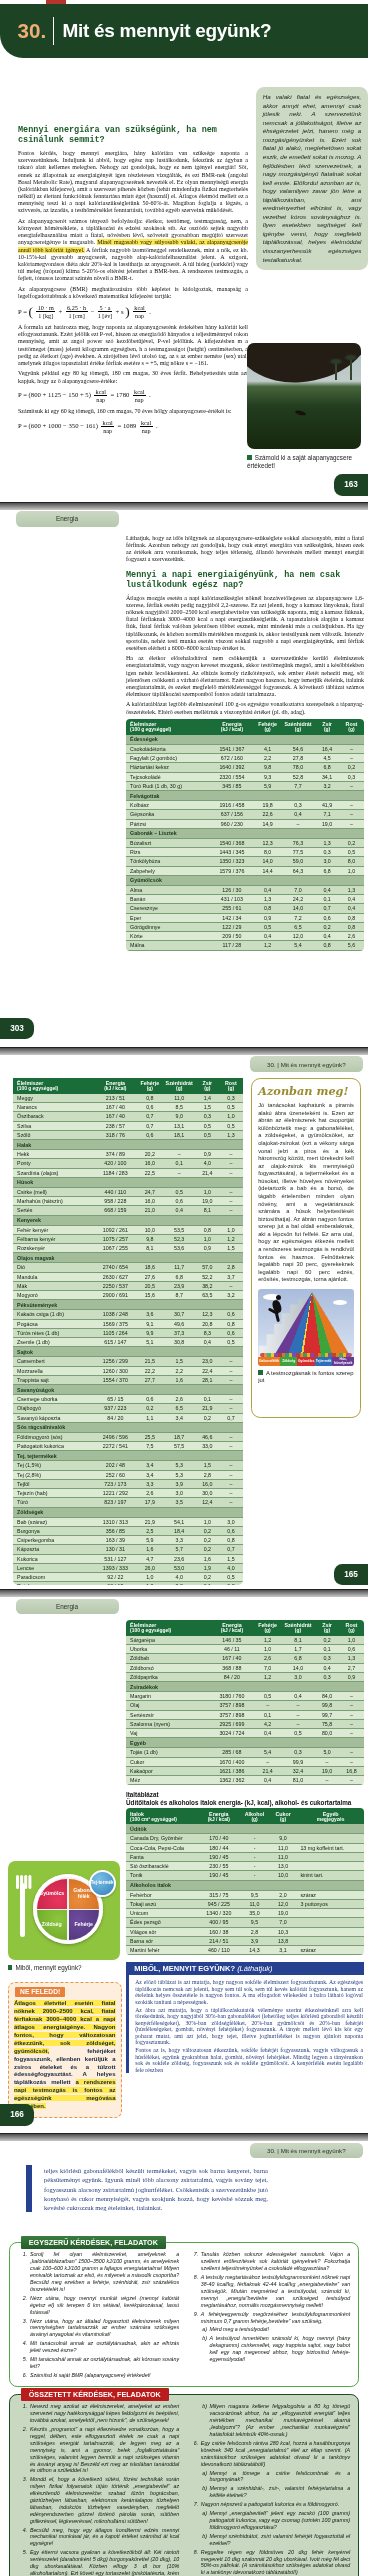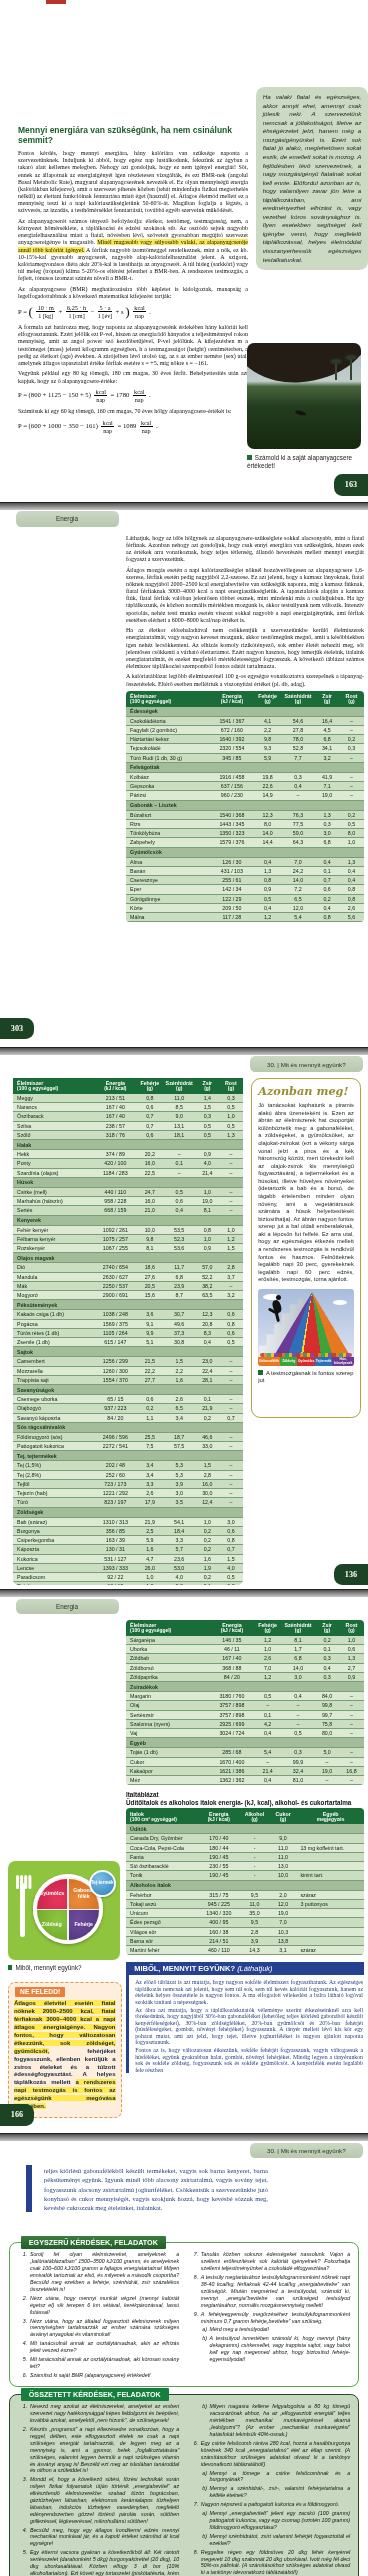--- a/index.html
+++ b/index.html
@@ -7,39 +7,39 @@
   .page{position:relative;width:368px;overflow:hidden;background:#fff;}
   .pgdiv{height:6.7px;background:linear-gradient(180deg,#4e4e4e 0%,#8c8c8c 50%,#c9c9c9 100%);border-top:0.5px solid #222;}
   
   .red-tab{position:absolute;left:46px;top:0;width:19.6px;height:4.1px;background:#b5342c;}
   .hdr-band{position:absolute;left:0;top:4.1px;width:368px;height:54px;background:#1c4424;border-radius:0 0 0 23px;display:flex;align-items:center;padding-left:17.5px;box-sizing:border-box;}
   .hdr-num{font-family:"Liberation Sans",sans-serif;font-weight:bold;font-size:20.6px;color:#efae76;}
   .hdr-rule{width:1px;height:28px;background:#fff;margin:0 8.2px 0 7.2px;}
   .hdr-title{font-family:"Liberation Sans",sans-serif;font-weight:bold;font-size:19px;color:#fff;letter-spacing:-0.3px;}
   
   .col-main{position:absolute;left:18px;top:125px;width:230px;}
-  .h-green{font-family:Liberation Sans, sans-serif;font-weight:bold;font-size:8.5px;color:#1d5c28;line-height:1.2;margin:0 0 4.6px;}
+  .h-green{font-family:Liberation Mono, monospace;font-weight:bold;font-size:8.5px;color:#1d5c28;line-height:1.2;margin:0 0 4.6px;}
   .bodytext p{font-size:6px;line-height:1.2;text-align:justify;margin:0 0 3.1px;}
   .hl{background:#ffe94d;}
   .formula{font-size:6.7px;margin:3.6px 0 4.6px;white-space:nowrap;}
   .frac{display:inline-block;vertical-align:middle;text-align:center;margin:0 1.5px;font-size:6.2px;line-height:1.15;}
   .frac .fnum{display:block;border-bottom:0.5px solid #000;padding:0 1.5px;}
   .frac .fden{display:block;}
   .paren{font-size:13.4px;font-weight:300;vertical-align:middle;}
   
   .note-box{position:absolute;left:256px;top:87px;width:112px;box-sizing:border-box;background:#ccd9c3;border-radius:8.2px;padding:6.2px 6.7px;font-family:"Liberation Sans",sans-serif;font-style:italic;font-size:6.2px;line-height:1.38;text-align:justify;color:#17231a;}
   .photo{position:absolute;left:247px;top:343px;width:114px;height:106px;border-radius:7.2px;overflow:hidden;background:linear-gradient(180deg,#aebfc4 0%,#c2cdcb 36%,#47663d 41%,#223c1e 60%,#16280f 100%);}
   .hammock{position:absolute;left:-13px;top:-17.5px;width:139px;height:56px;background:#241d16;border-radius:0 0 58% 50%/0 0 100% 92%;transform:rotate(-4deg);}
   .palm{position:absolute;width:1.5px;height:17.5px;background:#36432f;}
   .palm::after{content:"";position:absolute;left:-6.2px;top:-4.6px;width:14px;height:6.7px;background:radial-gradient(ellipse at center,#2c3a28 35%,rgba(44,58,40,0) 72%);}
   .flipflop{position:absolute;left:42%;top:64%;width:11.3px;height:4.1px;background:#17110b;border-radius:50%;transform:rotate(15deg);}
   .caption{font-family:"Liberation Sans",sans-serif;font-size:6.3px;line-height:1.25;color:#222;}
   .cap163{position:absolute;left:247px;top:454px;width:115px;}
   .bullet{display:inline-block;width:4.6px;height:4.6px;background:#1e6b35;margin-right:3.1px;}
-  .pagetab{position:absolute;background:#1c4424;color:#fff;font-family:Liberation Serif, serif;font-weight:bold;font-size:8.2px;display:flex;align-items:center;justify-content:center;width:34px;height:21.6px;}
+  .pagetab{position:absolute;background:#1c4424;color:#fff;font-family:Liberation Sans, sans-serif;font-weight:bold;font-size:8.2px;display:flex;align-items:center;justify-content:center;width:34px;height:21.6px;}
   .tab-right{right:0;border-radius:8.2px 0 0 8.2px;}
   .tab-left{left:0;border-radius:0 8.2px 8.2px 0;}
   
   .tag{position:absolute;background:linear-gradient(#ccd8c4,#b7c8ae);color:#2a3328;font-family:"Liberation Sans",sans-serif;font-size:6.4px;display:flex;align-items:center;justify-content:center;border-radius:5.2px;}
   .tag-lesson{left:15.5px;top:1.5px;width:103px;height:15.5px;}
   .tag-chapter{right:5.2px;top:1.5px;width:113px;height:15.5px;font-size:6.2px;}
   
   .nut-wrap{border-radius:4.1px;overflow:hidden;}
   table.nut{width:100%;border-collapse:collapse;font-family:"Liberation Sans",sans-serif;font-size:5.3px;color:#10230f;}
   table.nut thead th{background:#1a6c38;color:#fff;text-align:center;font-weight:bold;padding:2.1px 2.1px;line-height:1.15;}
@@ -94,33 +94,38 @@
   .olv-body{padding:4.1px 1px 0 6.2px;color:#233d7d;}
   .olv-body p{font-size:5.8px;line-height:1.12;text-align:justify;margin:0 0 1.5px;}
   
   .cont-wrap{position:absolute;left:26px;top:24px;width:242px;border-left:6.2px solid #26418f;padding-left:12px;box-sizing:border-box;}
   .cont-wrap p{font-size:6.5px;line-height:1.42;text-align:justify;color:#233d7d;margin:1px 0 0;}
   .qbox{position:absolute;left:9.3px;width:350px;box-sizing:border-box;border-radius:8.2px;padding:8.2px 8.2px 5.2px;}
   .qbox-simple{top:101px;border:1.5px solid #56a647;background:#fff;}
   .qbox-complex{top:253px;border:1px solid #1d4a24;background:#c9d9c1;}
   .q-label{position:absolute;top:-7.7px;left:10.3px;color:#fff;font-family:"Liberation Sans",sans-serif;font-weight:bold;font-size:7.2px;padding:2.1px 8.2px;border-radius:1px;}
   .q-label-simple{background:linear-gradient(#3a7d3e,#245c2a);}
-  .q-label-complex{background:#15803d;}
+  .q-label-complex{background:#b91c1c;}
   .q-cols{display:flex;gap:10.3px;}
   .q-col{flex:1 1 0;}
   .q-item{display:flex;font-family:"Liberation Sans",sans-serif;font-style:italic;font-size:5.3px;line-height:1.3;margin-bottom:2.1px;color:#101810;text-align:justify;}
   .q-num{flex:none;width:8.8px;text-align:right;margin-right:2.6px;}
   .q-sub{margin-left:10.3px;}
   .q-sub .q-num{width:7.2px;}
 </style>
 </head>
 <body>
 
 <div class="page" style="height:502px">
   <div class="red-tab"></div>
+  <div class="hdr-band">
+    <span class="hdr-num">30.</span>
+    <span class="hdr-rule"></span>
+    <span class="hdr-title">Mit és mennyit együnk?</span>
+  </div>
 
   <div class="col-main bodytext">
     <div class="h-green">Mennyi energiára van szükségünk, ha nem csinálunk semmit?</div>
     <p>Fontos kérdés, hogy mennyi energiára, hány kalóriára van szüksége naponta a szervezetünknek. Induljunk ki abból, hogy egész nap lustálkodunk, fekszünk az ágyban a takaró alatt kellemes melegben. Nehogy azt gondoljuk, hogy ez nem igényel energiát! Sőt, ennek az állapotnak az energiaigényét igen részletesen vizsgálták, és ezt BMR-nek (angolul Basal Metabolic Rate), magyarul alapanyagcserének nevezték el. Ez olyan mennyiségű energia (kalóriákban kifejezve), amit a szervezet pihenés közben (tehát mindenfajta fizikai megterhelés nélkül) az élettani funkcióinak fenntartása miatt éget (használ) el. Átlagos életmód mellett ez a mennyiség teszi ki a napi kalóriaszükségletünk 50-60%-át. Magában foglalja a légzés, a szívverés, az izzadás, a testhőmérséklet fenntartását, továbbá egyéb szerveink működését.</p>
     <p><span>Az alapanyagcserét számos tényező befolyásolja: életkor, testtömeg, testmagasság, nem, a környezet hőmérséklete, a táplálkozási és edzési szokások stb. Az osztódó sejtek nagyobb energiafelhasználása miatt a fiatal, növésben lévő, szöveteit gyorsabban megújító szervezet anyagcsereigénye is magasabb. </span><span class="hl">Minél magasabb vagy súlyosabb valaki, az alapanyagcseréje annál több kalóriát igényel.</span><span> A férfiak nagyobb izomtömeggel rendelkeznek, mint a nők, ez kb. 10-15%-kal gyorsabb anyagcserét, nagyobb alap-kalóriafelhasználást jelent. A szigorú, kalóriamegvonásos diéta akár 20%-kal is lassíthatja az anyagcserét. A túl hideg (sarkköri) vagy túl meleg (trópusi) klíma 5-20%-os eltérést jelenthet a BMR-ben. A rendszeres testmozgás, a fejlett, tónusos izomzat szintén növeli a BMR-t.</span></p>
     <p>Az alapanyagcsere (BMR) meghatározására több képletet is kidolgoztak, manapság a legelfogadottabbnak a következő matematikai kifejezést tartják:</p>
     <div class="formula">
       <span>P =</span>
       <span class="paren">(</span>
       <span class="frac"><span class="fnum">10 · m</span><span class="fden">1 [kg]</span></span>
@@ -163,20 +168,21 @@
   <div class="caption cap163"><span class="bullet"></span><span>Számold ki a saját alapanyagcsere értékedet!</span></div>
 
   <div class="pagetab tab-right" style="top:474px">163</div>
 </div>
 <div class="pgdiv"></div>
 
 <div class="page" style="height:537px">
   <div class="tag tag-lesson">Energia</div>
   <div class="colR bodytext">
     <p>Láthatjuk, hogy az idős hölgynek az alapanyagcsere-szükséglete sokkal alacsonyabb, mint a fiatal férfinak. Azonban nehogy azt gondoljuk, hogy csak ennyi energiára van szükségünk, hiszen ezek az értékek arra vonatkoznak, hogy teljes tétlenség, állandó heverészés mellett mennyi energiát fogyaszt a szervezetünk.</p>
+    <div class="h-green" style="margin-top:6.2px">Mennyi a napi energiaigényünk, ha nem csak lustálkodunk egész nap?</div>
     <p>Átlagos mozgás esetén a napi kalóriaszükséglet nőknél hozzávetőlegesen az alapanyagcsere 1,6-szerese, férfiak esetén pedig nagyjából 2,2-szerese. Ez azt jelenti, hogy a kamasz lányoknak, fiatal nőknek nagyjából 2000–2500 kcal energiabevitelre van szükségük naponta, míg a kamasz fiúknak, fiatal férfiaknak 3000–4000 kcal a napi energiaszükségletük. A tapasztalatok alapján a kamasz fiúk, fiatal férfiak valóban jelentősen többet esznek, mint mindenki más a családjukban. Ha így táplálkozunk, és közben normális mértékben mozgunk is, akkor testsúlyunk nem változik. Intenzív sportolás, nehéz testi munka esetén viszont sokkal nagyobb a napi energiaigényünk, ami férfiak esetében elérheti a 6000–8000 kcal/nap értéket is.</p>
     <p>Ha az életkor előrehaladtával nem csökkentjük a szervezetünkbe kerülő élelmiszerek energiatartalmát, vagy nagyon keveset mozgunk, akkor testtömegünk megnő, amit a későbbiekben igen nehéz lecsökkenteni. Az elhízás komoly rizikótényező, sok ember életét nehezíti meg, sőt jelentősen csökkenti a várható élettartamot. Ezért nagyon hasznos, hogy ismerjük ételeink, italaink energiatartalmát, és ezeket megfelelő mértékletességgel fogyasszuk. A következő táblázat számos élelmiszer táplálkozási szempontból fontos adatát tartalmazza.</p>
     <p>A kalóriatáblázat legtöbb élelmiszerénél 100 g-os egységre vonatkoztatva szerepelnek a tápanyag-összetételek. Eltérő esetben melléírtuk a viszonyítási értéket (pl. db, adag).</p>
     <div class="nut-wrap" style="margin-top:3.1px">
       <table class="nut">
         <colgroup>
             <col style="width:35%">
             <col style="width:19%">
             <col style="width:11%">
             <col style="width:14.5%">
@@ -820,21 +826,21 @@
         <span style="flex:1.25;background:#e87722">Gabonafélék</span>
         <span style="flex:1;background:#3fa33c">Zöldség</span>
         <span style="flex:1;background:#d62e2e">Gyümölcs</span>
         <span style="flex:1;background:#2e6fb8">Tejtermék</span>
         <span style="flex:1.25;background:#6a3b94">Hús, hüvelyesek</span>
       </div>
     </div>
     <div class="caption"><span class="bullet"></span><span>A testmozgásnak is fontos szerep jut</span></div>
   </div>
 
-  <div class="pagetab tab-right" style="top:509px">136</div>
+  <div class="pagetab tab-right" style="top:509px">165</div>
 </div>
 <div class="pgdiv" style="height:7.2px"></div>
 
 <div class="page" style="height:536px">
   <div class="tag tag-lesson">Energia</div>
 
   <div class="colR" style="top:23px">
     <div class="nut-wrap">
       <table class="nut">
         <colgroup>

